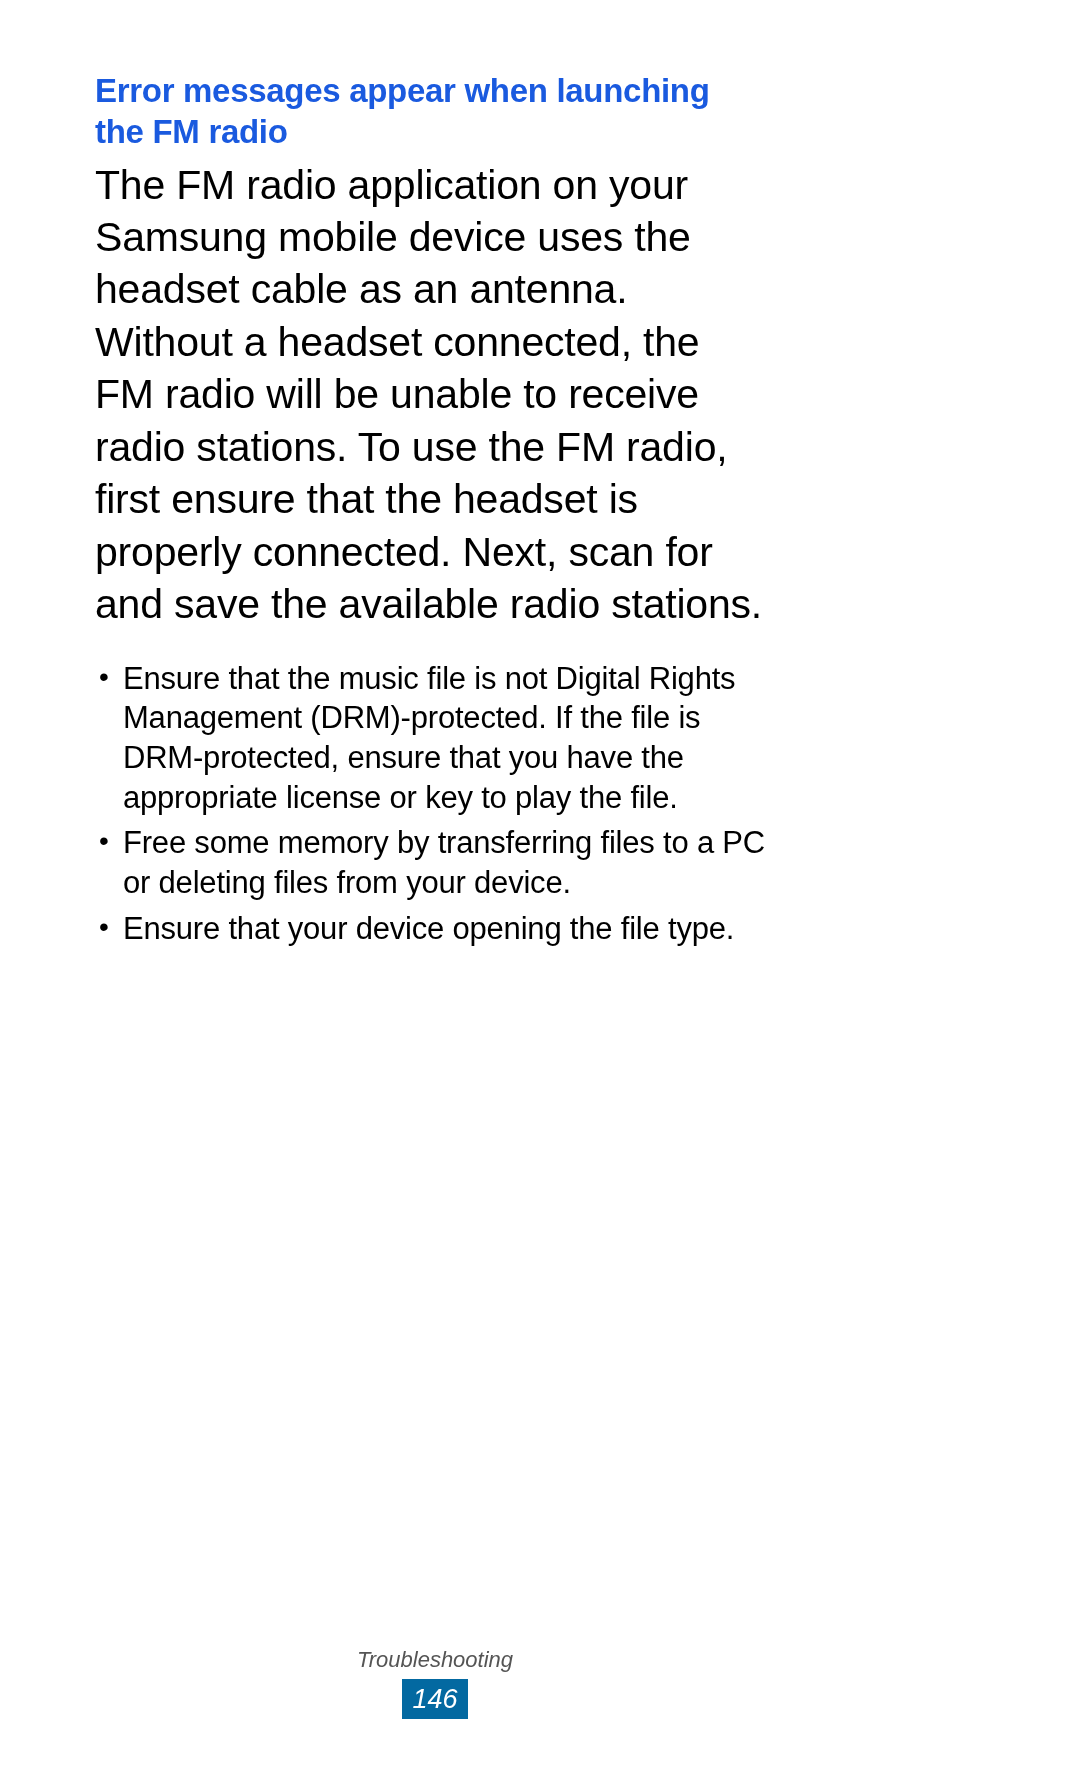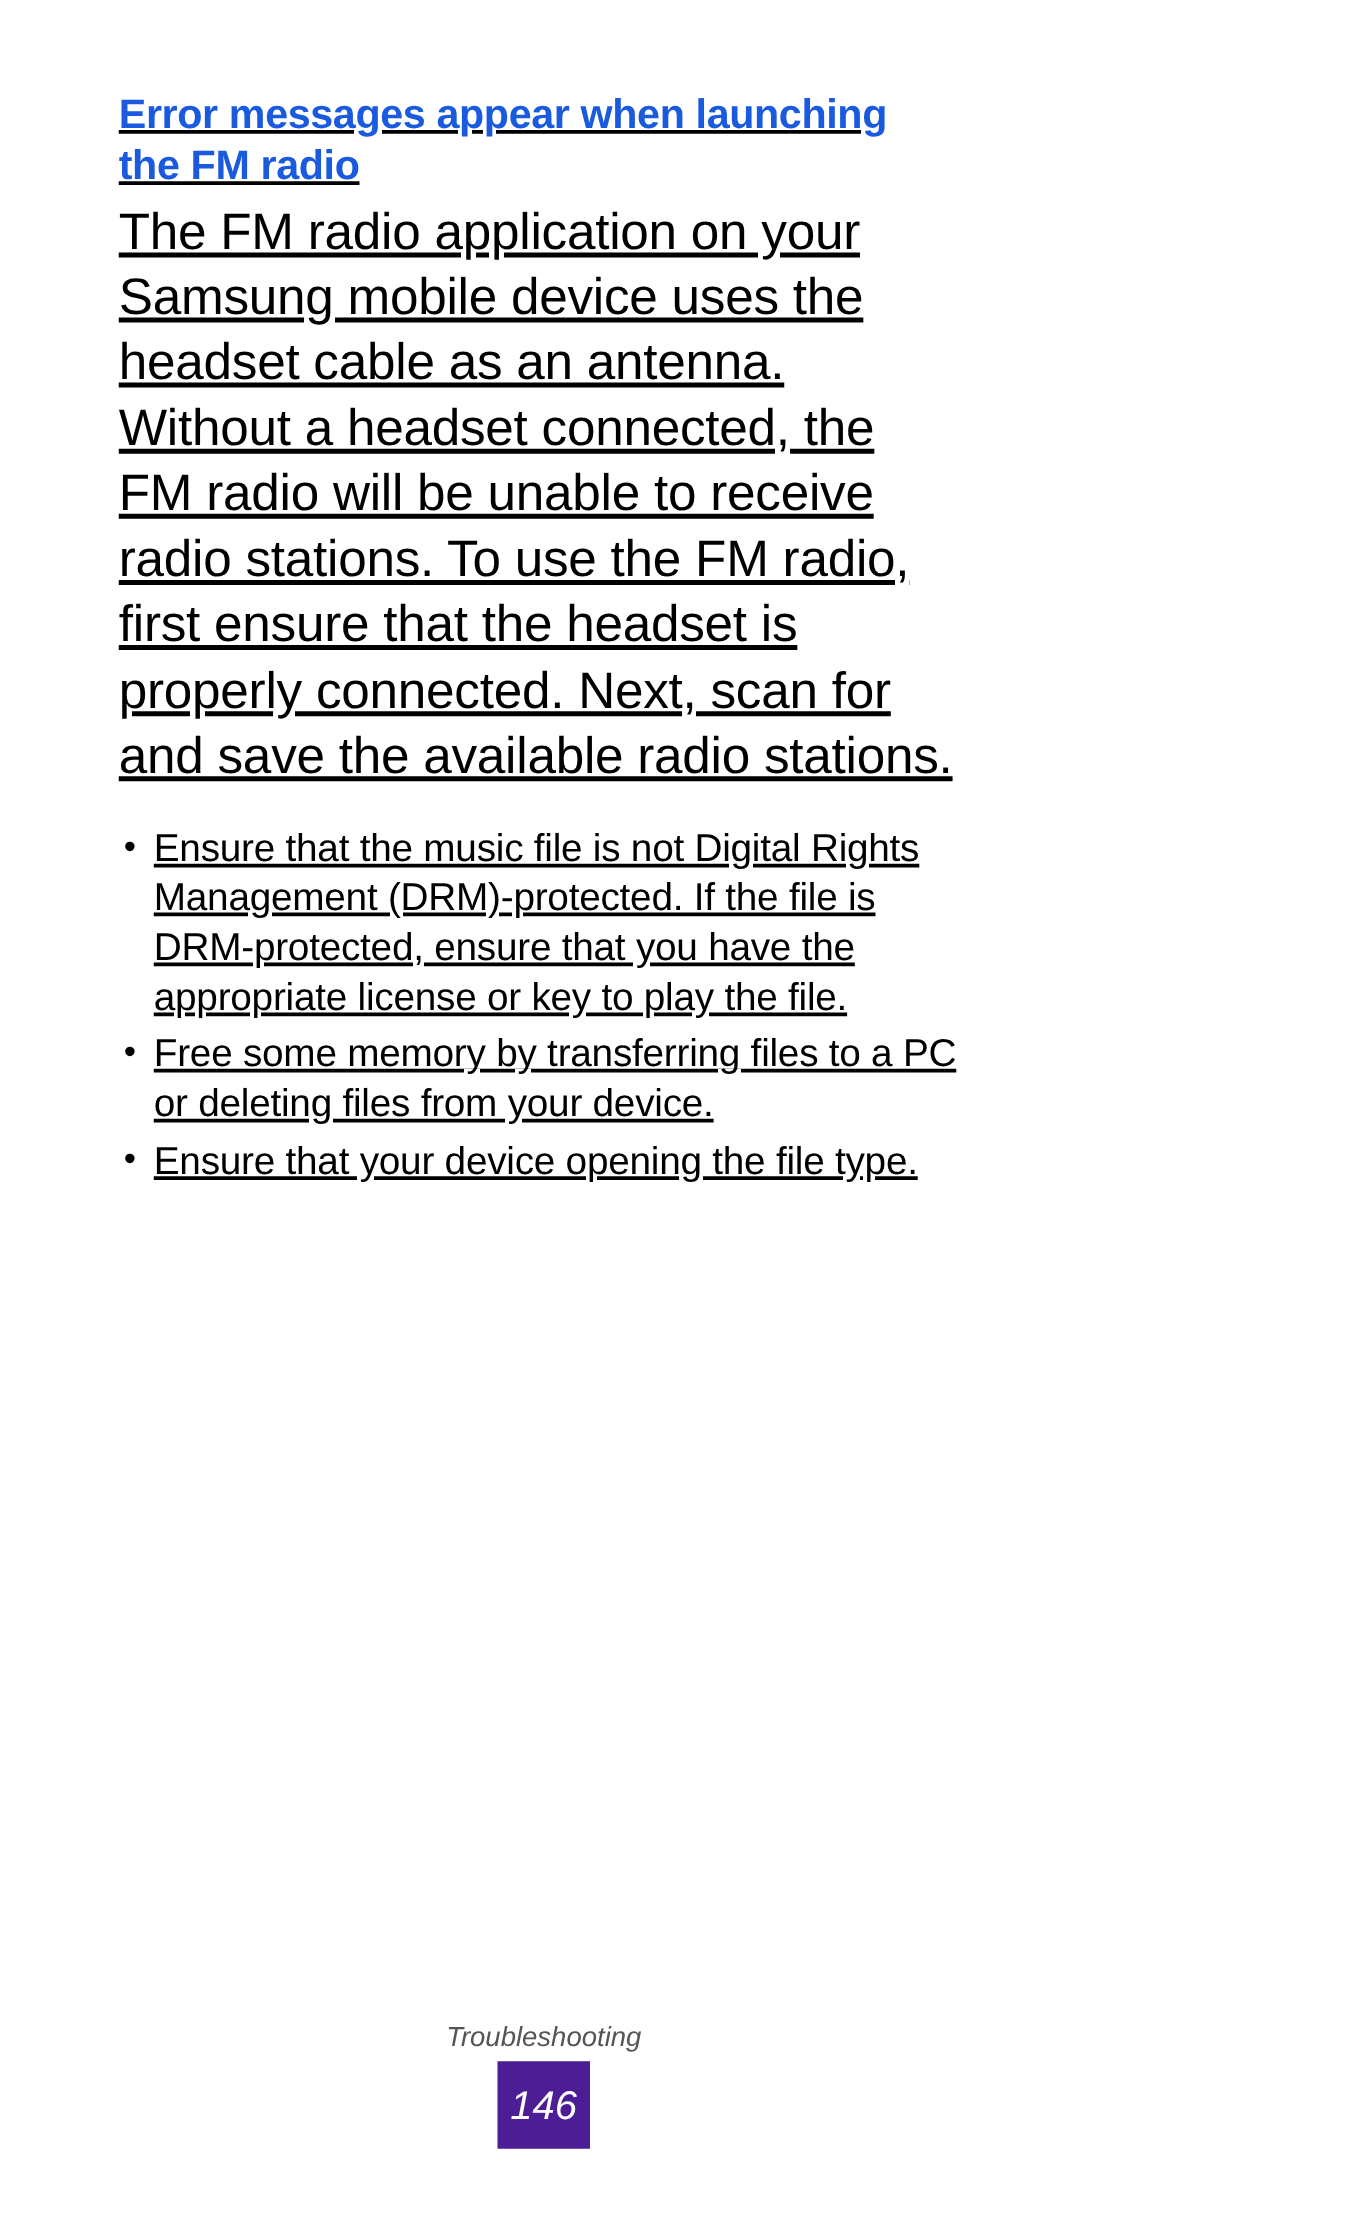--- a/index.html
+++ b/index.html
@@ -10,21 +10,20 @@
     height: 1771px;
     font-family: "Segoe UI", "Helvetica Neue", Arial, sans-serif;
     color: #000;
   }
   .page {
     box-sizing: border-box;
     width: 856px;
     height: 1771px;
     padding: 70px 90px 40px 95px;
     position: relative;
-    text-decoration: underline;
   }
   .heading {
     color: #1a5adf;
     font-size: 33px;
     font-weight: 700;
     letter-spacing: -0.3px;
     margin: 0 0 6px 0;
     line-height: 1.25;
   }
   .para {
@@ -65,25 +64,25 @@
   }
   .footer-label {
     font-style: italic;
     font-size: 22px;
     color: #555;
     display: block;
     margin-bottom: 6px;
   }
   .page-num {
     display: inline-block;
-    background: #4c1d95;
+    background: #0369a1;
     color: #fff;
-    font-size: 32px;
+    font-size: 27px;
     font-style: italic;
-    padding: 16px 10px;
+    padding: 4px 10px;
     line-height: 1.2;
   }
 </style>
 </head>
 <body>
 
 <div class="page">
 
   <h2 class="heading">Error messages appear when launching the FM radio</h2>
   <p class="para">The FM radio application on your Samsung mobile device uses the headset cable as an antenna. Without a headset connected, the FM radio will be unable to receive radio stations. To use the FM radio, first ensure that the headset is properly connected. Next, scan for and save the available radio stations.</p>

